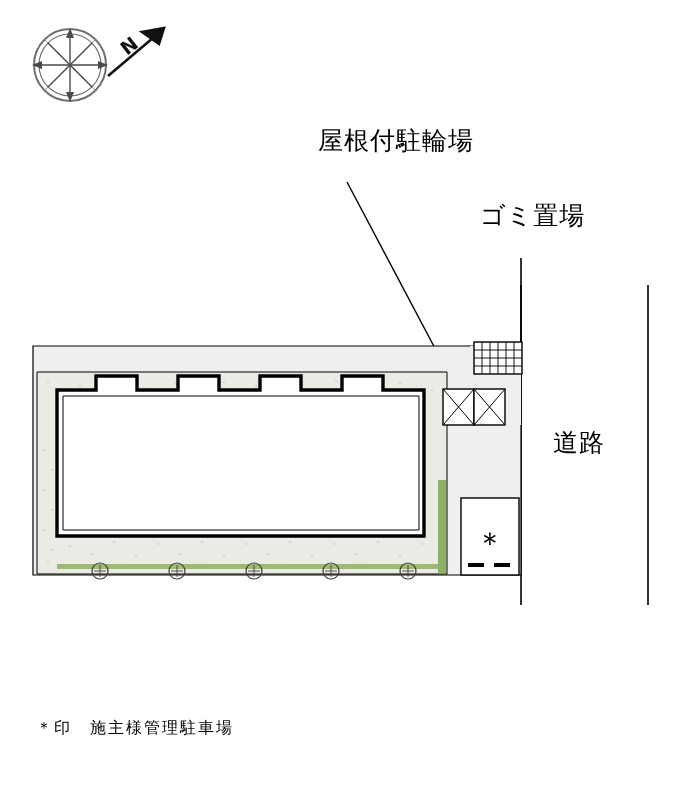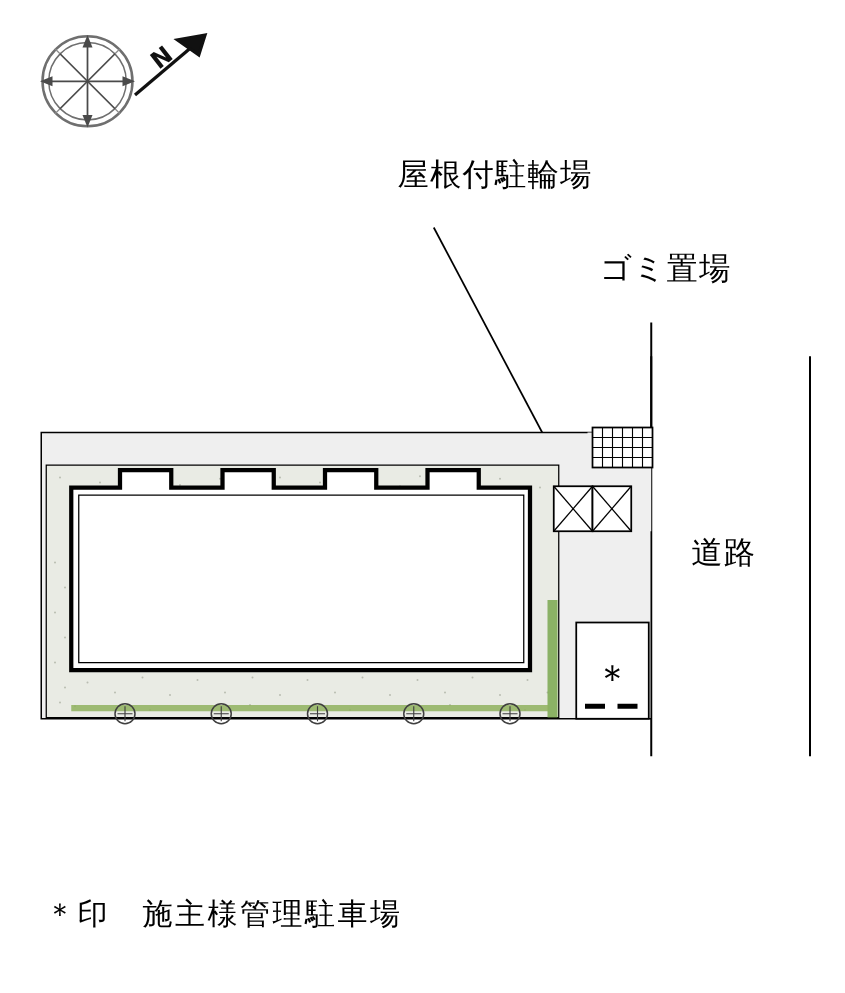--- a/index.html
+++ b/index.html
@@ -26,21 +26,21 @@
     font-family: Liberation Sans, sans-serif;
     font-size: 25px;
     line-height: 1;
     letter-spacing: 1px;
     white-space: nowrap;
     color: #000;
   }
   #lbl-bike   { left: 318px; top: 128px; }
   #lbl-trash  { left: 480px; top: 203px; }
   #lbl-road   { left: 553px; top: 430px; }
-  #lbl-note   { left: 36px;  top: 720px; font-size: 24px; letter-spacing: 2px; }
+  #lbl-note   { left: 36px;  top: 720px; font-size: 16px; letter-spacing: 2px; }
   svg { display: block; }
 </style>
 </head>
 <body>
 
 <div id="stage">
 
   <svg style="position:absolute; left:14px; top:10px;" width="160" height="100" viewBox="0 0 160 100">
 
     <circle cx="56" cy="55" r="36" fill="#ffffff" stroke="#6f6f6f" stroke-width="2"></circle>

